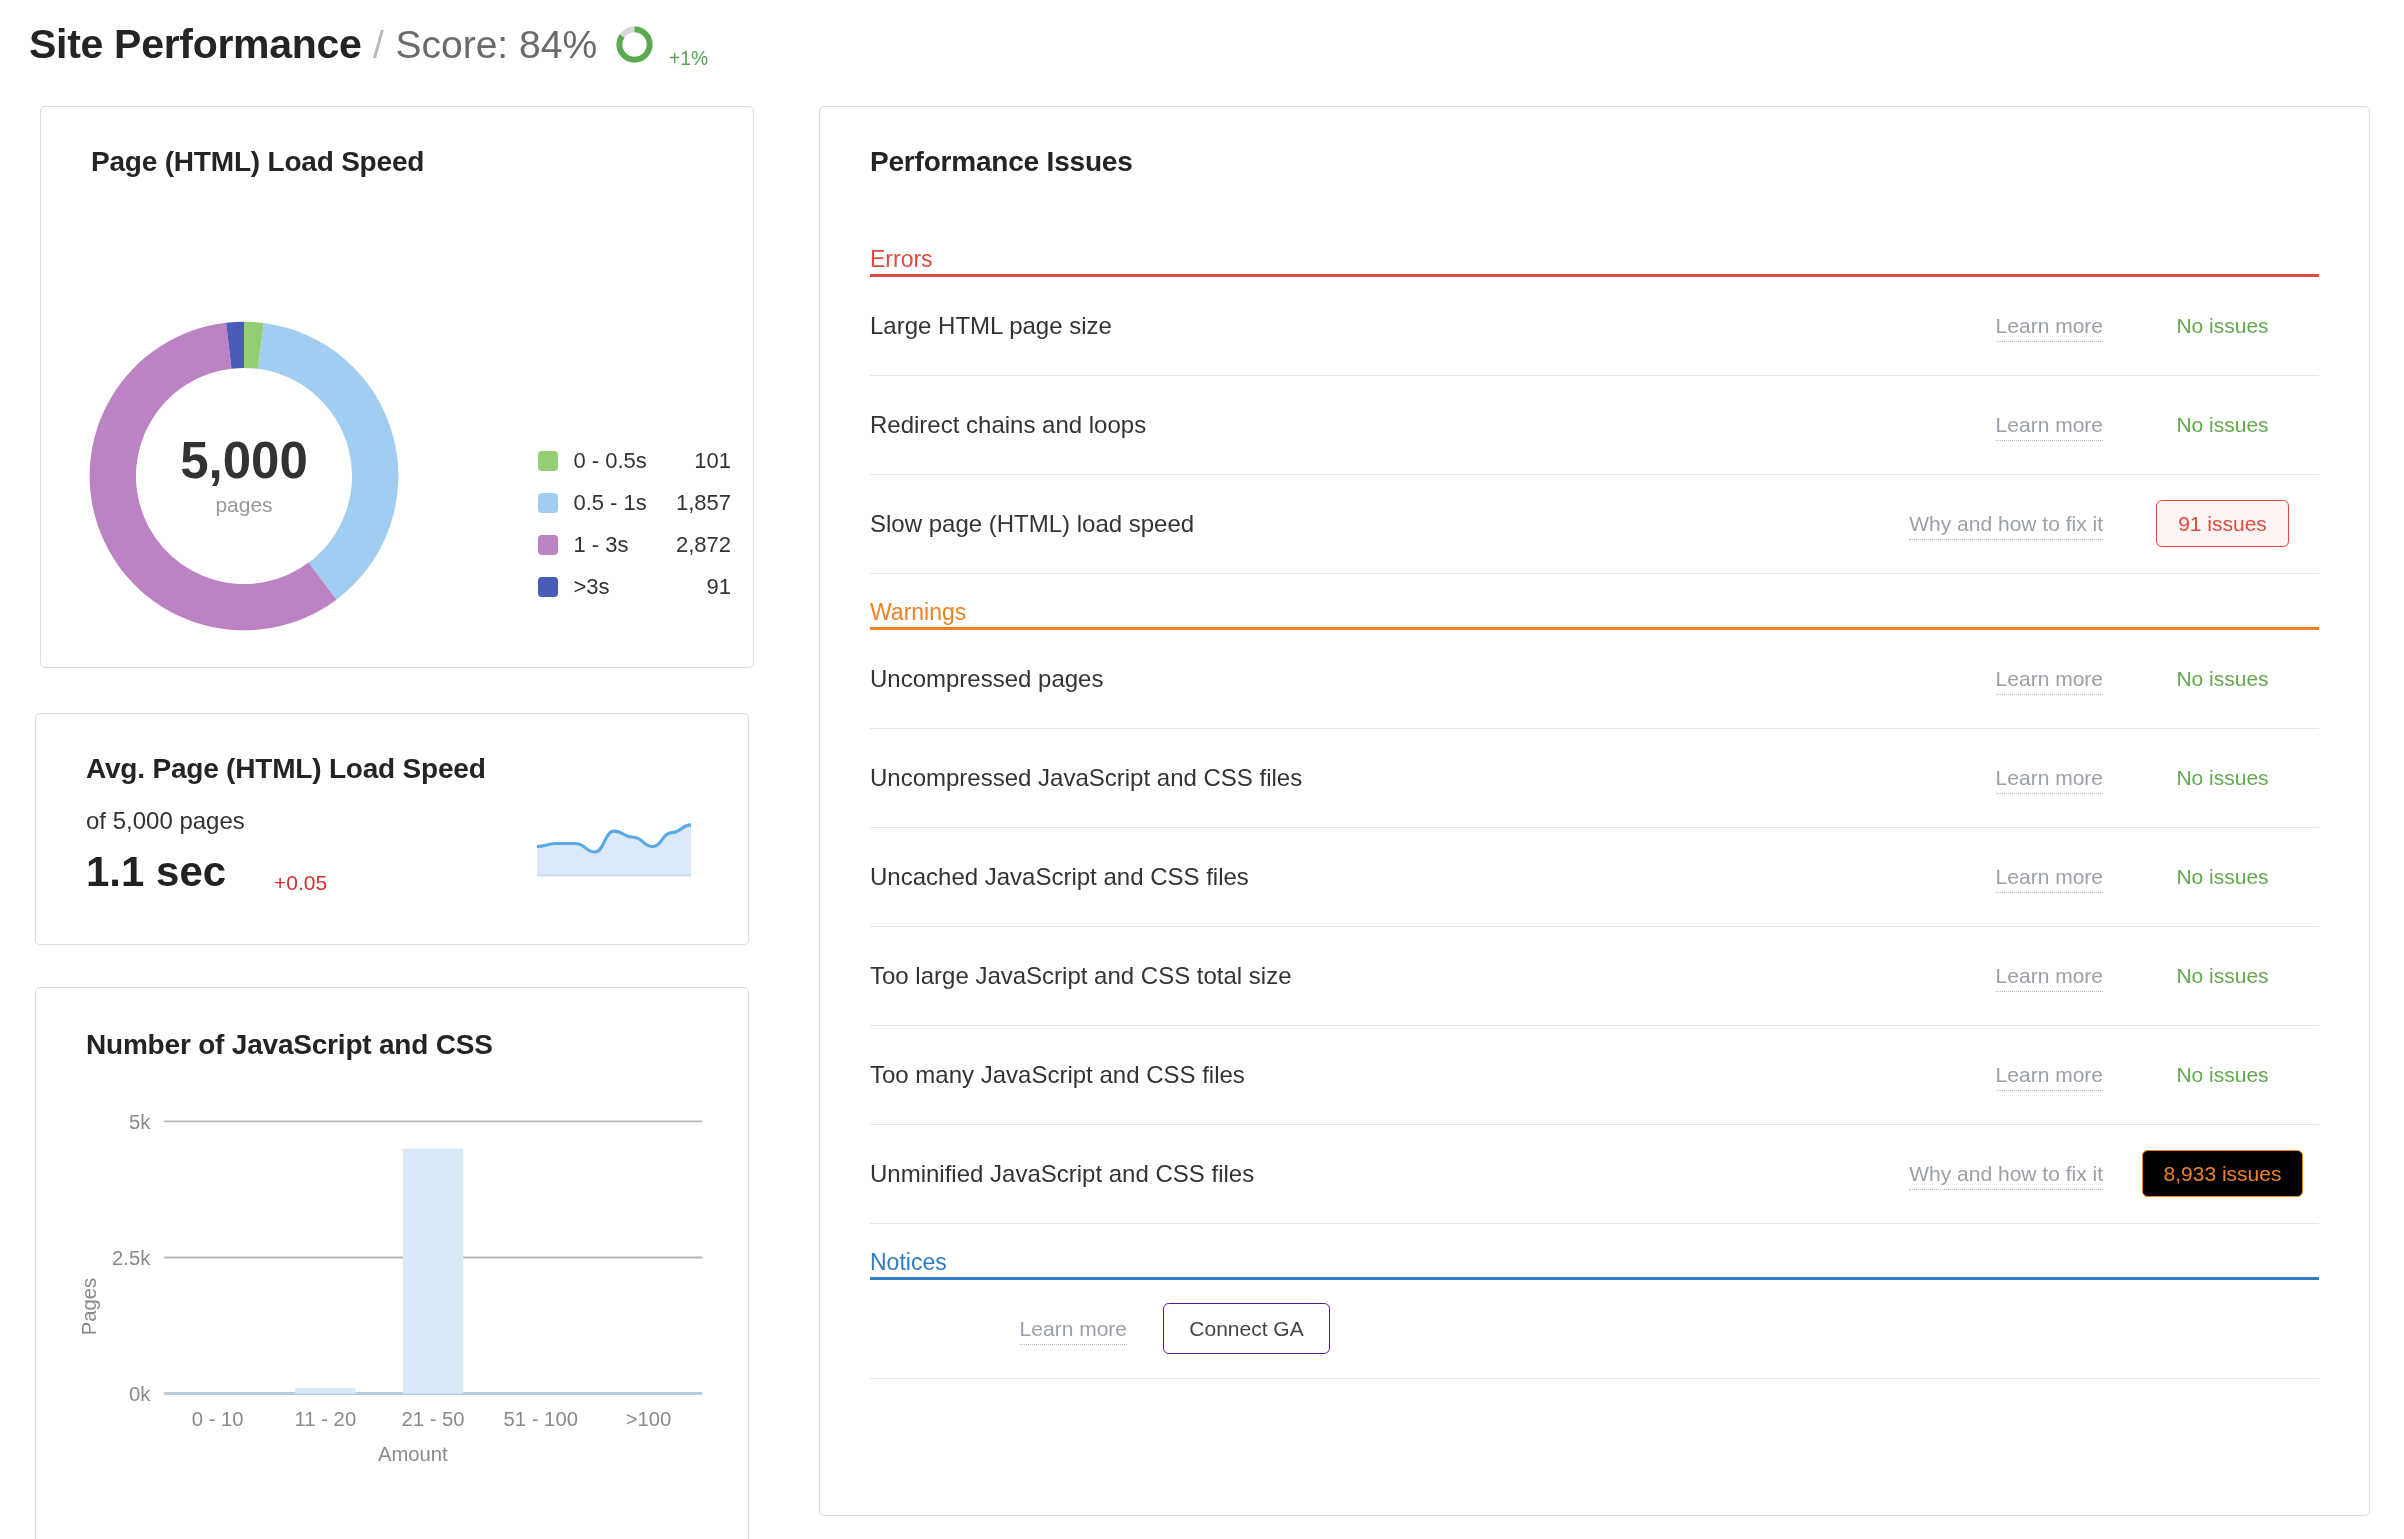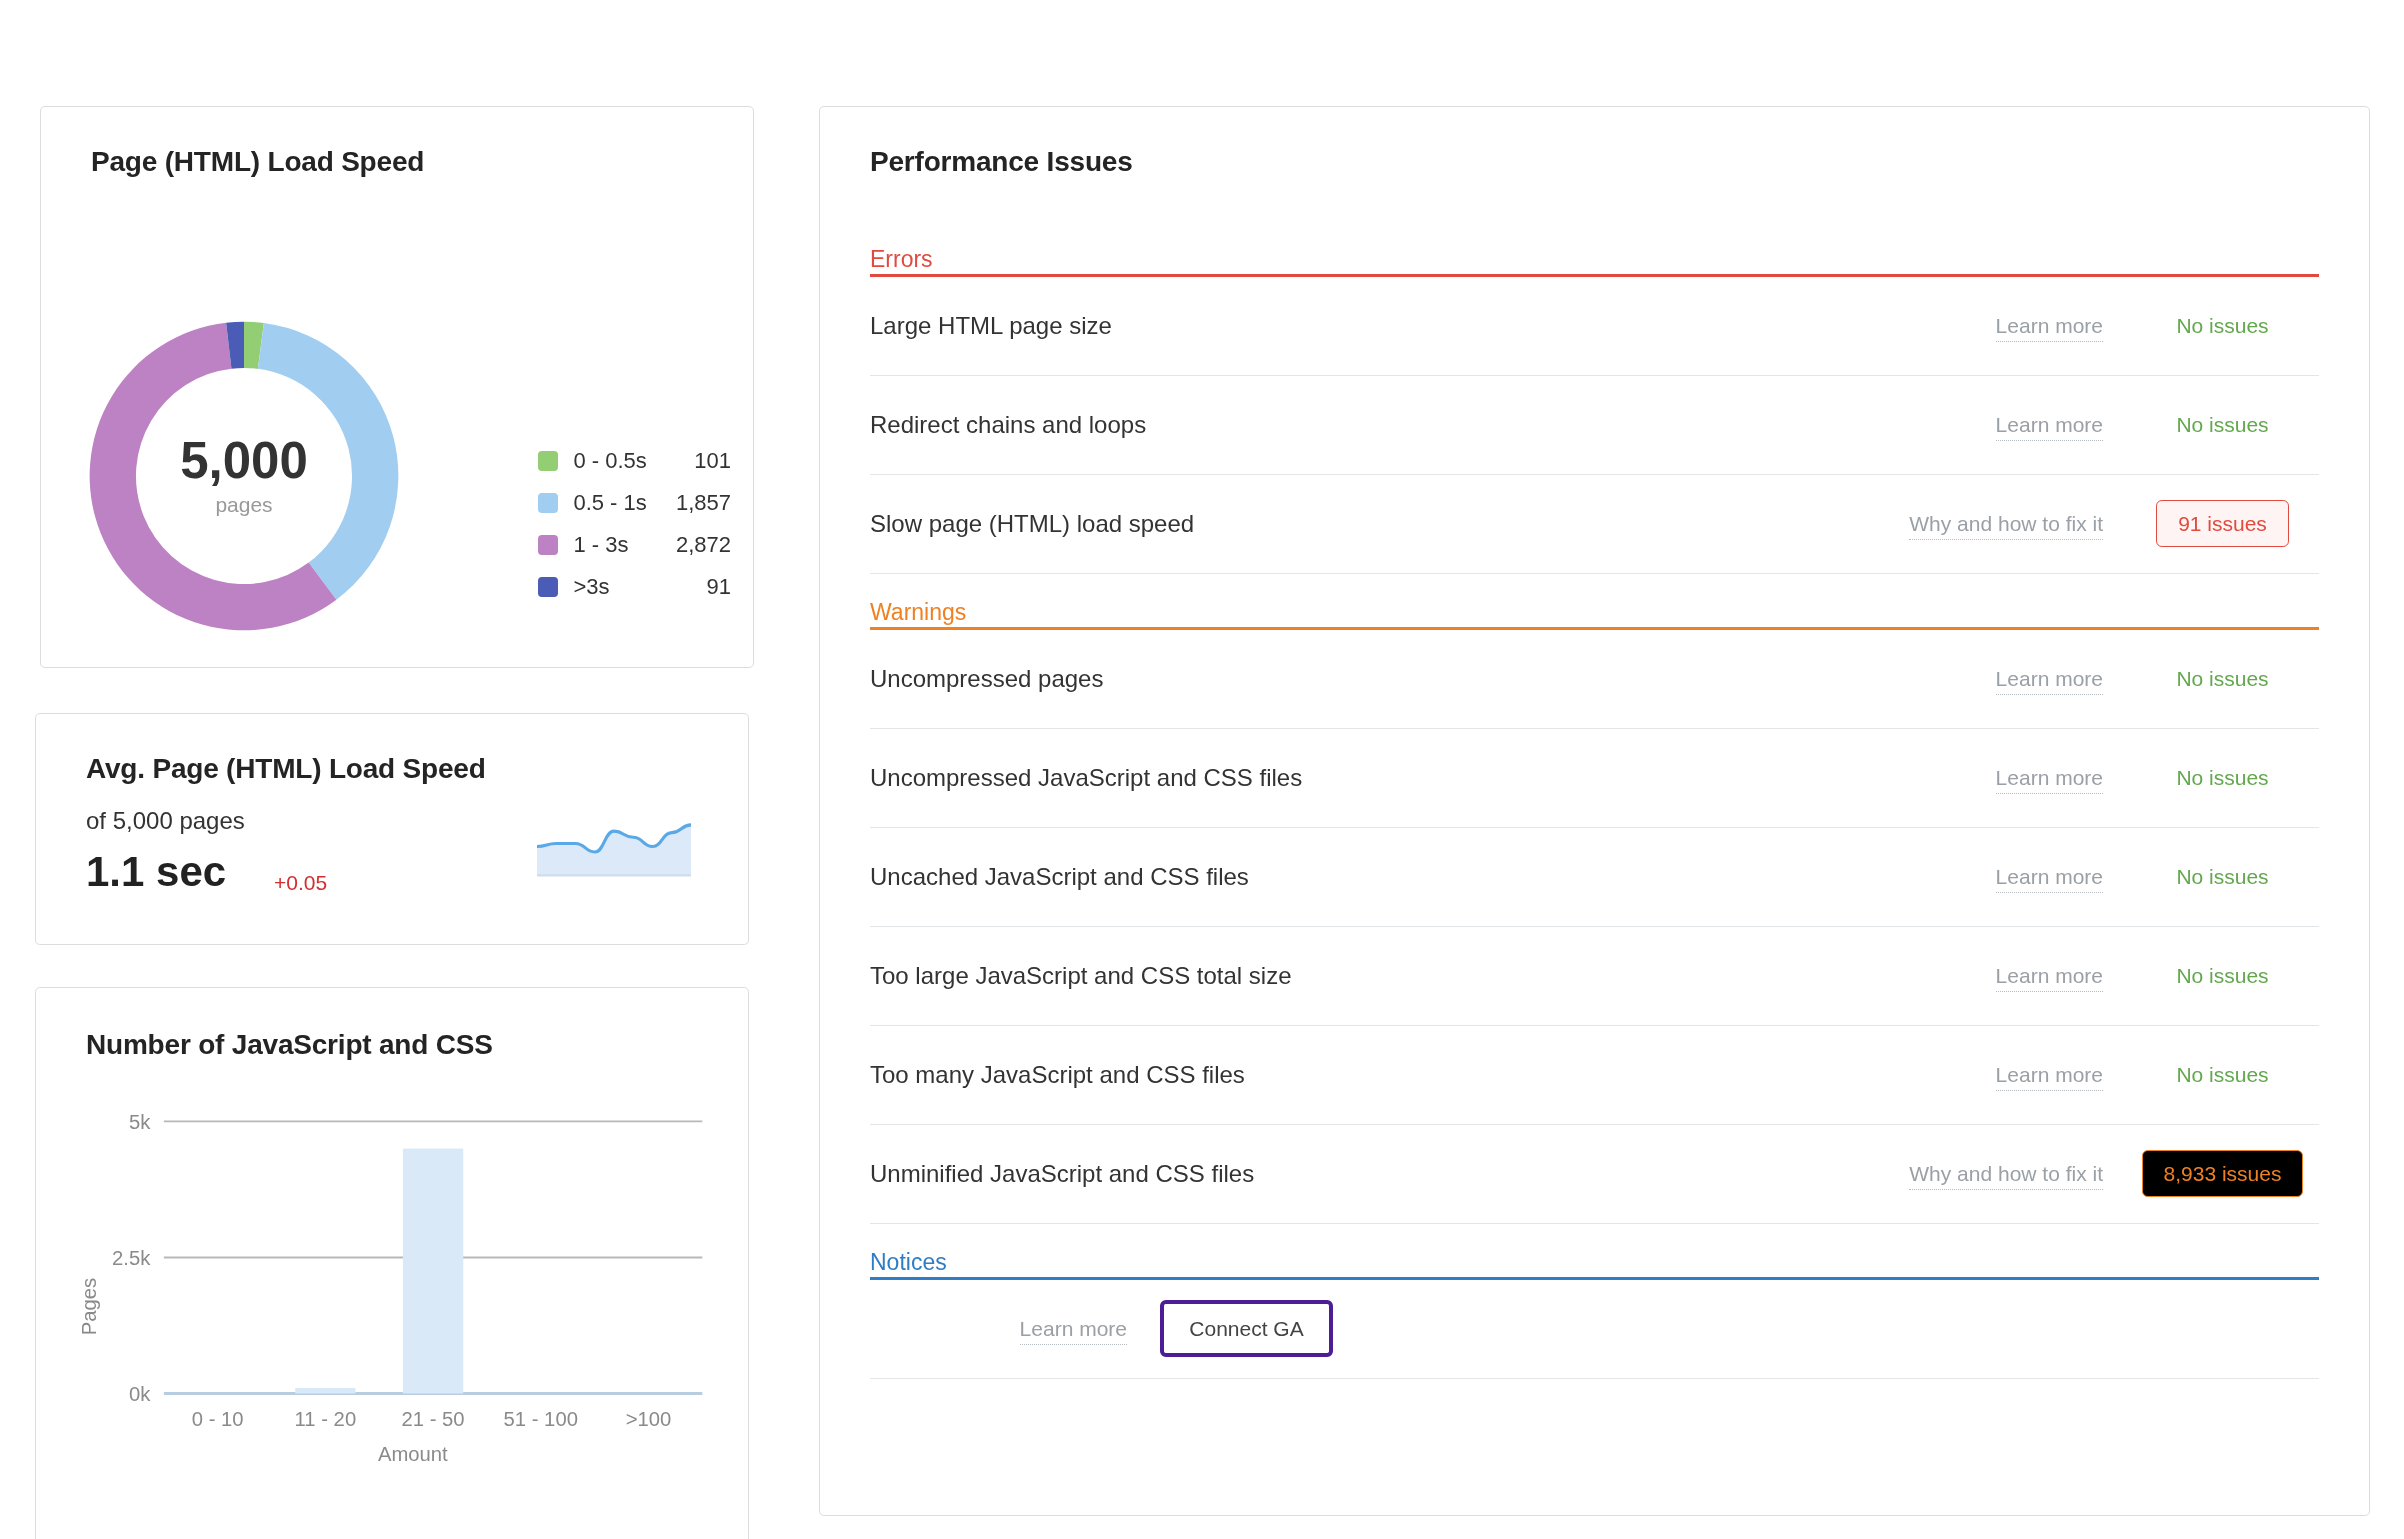--- a/index.html
+++ b/index.html
@@ -201,21 +201,21 @@
     color: #ee8123;
     background: #000000;
   }
   .btn {
     display: inline-block;
     padding: 12.6px 25px;
     border-radius: 5.8px;
     font-size: 21px;
     color: #444;
     background: #fff;
-    border: 4px solid #4c1d95;
+    border: 1px solid #4c1d95;
     cursor: pointer;
     white-space: nowrap;
   }
   .notice-text {
     flex: 1 1 auto;
     font-size: 24px;
     color: #333;
     padding-right: 19.3px;
     line-height: 1.9;
     max-width: 985px;
@@ -233,20 +233,30 @@
     vertical-align: 1.9px;
     margin-left: 5.8px;
   }
   .axis-text { font-size: 21px; fill: #8a8a8a; font-family: "Liberation Sans", sans-serif; }
 </style>
 </head>
 <body>
 
 <div class="page">
 
+  <div class="header">
+    <span class="header-title">Site Performance</span>
+    <span class="header-sep">/</span>
+    <span class="header-score">Score: 84%</span>
+    <svg class="score-ring" viewBox="0 0 42 42">
+      <circle cx="21" cy="21" r="15.5" fill="none" stroke="#d8d8d8" stroke-width="6"></circle>
+      <circle id="score-arc" cx="21" cy="21" r="15.5" fill="none" stroke="#5aaa4f" stroke-width="6" stroke-dasharray="81.81 97.39" transform="rotate(-90 21 21)"></circle>
+    </svg>
+    <span class="score-delta">+1%</span>
+  </div>
 
   <div class="card" id="card-load-speed">
     <div class="card-title">Page (HTML) Load Speed</div>
 
     <div class="donut-wrap">
       <svg width="328" height="328" viewBox="0 0 340 340">
         <g id="donut-slices" transform="translate(170,170)">
             <path d="M 9.797174393178826e-15 -160 A 160 160 0 0 1 20.57611898006119 -158.6714319835753 L 14.403283286042832 -111.07000238850273 A 112 112 0 0 0 6.858022075225178e-15 -112 Z" fill="#94ce74"></path>
             <path d="M 20.57611898006119 -158.6714319835753 A 160 160 0 0 1 95.75614655339098 128.18252765976143 L 67.02930258737369 89.72776936183301 A 112 112 0 0 0 14.403283286042832 -111.07000238850273 Z" fill="#a1cdf0"></path>
             <path d="M 95.75614655339098 128.18252765976143 A 160 160 0 1 1 -18.548563068455636 -158.92120943440975 L -12.983994147918946 -111.24484660408682 A 112 112 0 1 0 67.02930258737369 89.72776936183301 Z" fill="#bd82c3"></path>

